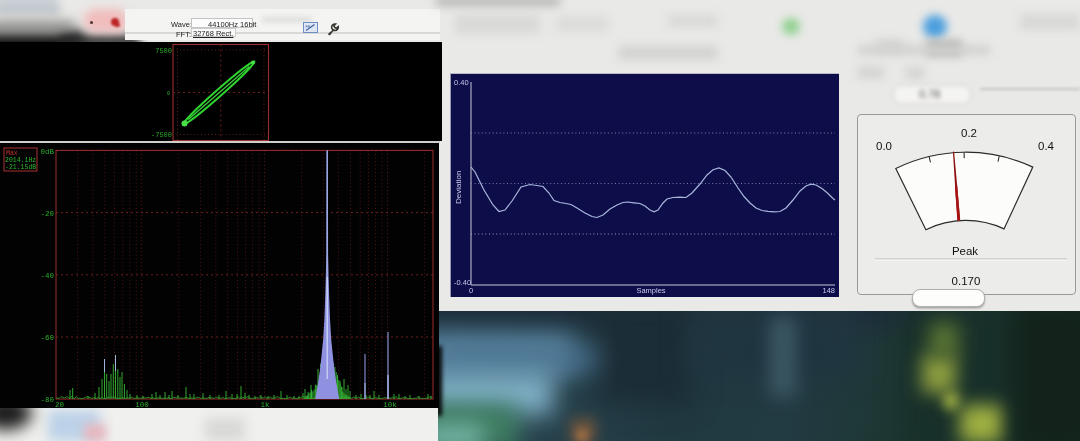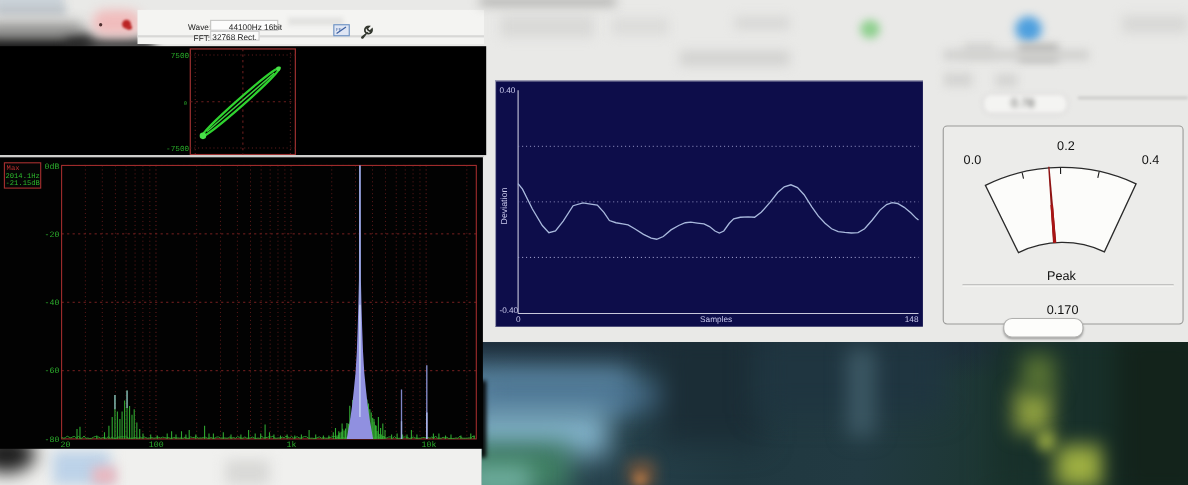--- a/index.html
+++ b/index.html
@@ -19,21 +19,21 @@
 <div class="abs" style="left:115px;top:23px;width:5px;height:4px;background:#bb2525;border-radius:50%;filter:blur(1px);"></div>
 <div class="abs" style="left:90px;top:21px;width:3px;height:3px;background:#503030;border-radius:50%;filter:blur(.6px);"></div>
 
 <div class="abs" style="left:125px;top:9px;width:315px;height:31px;background:#f4f4f2;filter:blur(.6px);"></div>
 <div class="abs" style="left:125px;top:32px;width:315px;height:1.5px;background:#d8d8d6;"></div>
 <div class="abs" style="left:171px;top:20px;font-size:7.5px;color:#1b1b1b;filter:blur(.4px);">Wave:</div>
 <div class="abs" style="left:191px;top:18px;width:62px;height:10px;background:#fcfcfc;border:1px solid #c4c4c2;box-sizing:border-box;"></div>
 <div class="abs" style="left:208px;top:19.5px;font-size:7.5px;color:#222;filter:blur(.4px);">44100Hz 16bit</div>
 <div class="abs" style="left:176px;top:29.5px;font-size:7.5px;color:#1b1b1b;filter:blur(.4px);text-align:right;">FFT:</div>
 <div class="abs" style="left:191px;top:28px;width:45px;height:9px;background:#fbfbfb;border:1px solid #ccc;box-sizing:border-box;"></div>
-<div class="abs" style="left:193px;top:29px;font-size:7.5px;color:#222;filter:blur(.4px);">32768 Rect.</div>
+<div class="abs" style="left:193px;top:29px;font-size:7.5px;color:#222;filter:blur(.4px);text-decoration:underline;">32768 Rect.</div>
 <div class="abs" style="left:262px;top:16px;width:50px;height:7px;background:#e2e2e0;filter:blur(2px);"></div>
 <div class="abs" style="left:303px;top:22px;width:15px;height:11px;background:#dfe6f4;border:1px solid #6a8fc0;box-sizing:border-box;filter:blur(.4px);"></div>
 <svg class="abs" style="left:303px;top:22px;filter:blur(.4px);" width="15" height="11" viewBox="0 0 15 11">
   <path d="M3 8.5 L11.5 2.5" stroke="#3a5fa0" stroke-width="1.1" fill="none"></path>
   <text x="2.5" y="6" font-size="4" fill="#3a5fa0" font-family="Liberation Sans">FF</text>
 </svg>
 <svg class="abs" style="left:325px;top:22.5px;filter:blur(.5px);" width="15" height="13" viewBox="0 0 15 13">
   <path d="M13.2 3.6 a3.3 3.3 0 1 1 -2.6 -2.6 l-1.8 1.8 1 1.6 1.6 1 z" fill="none" stroke="#343830" stroke-width="1.6"></path>
   <path d="M9.2 5.8 l-5.6 4.4 a1.2 1.2 0 1 0 1.7 1.7 l4.4 -5.6 z" fill="#343830"></path>
 </svg>

